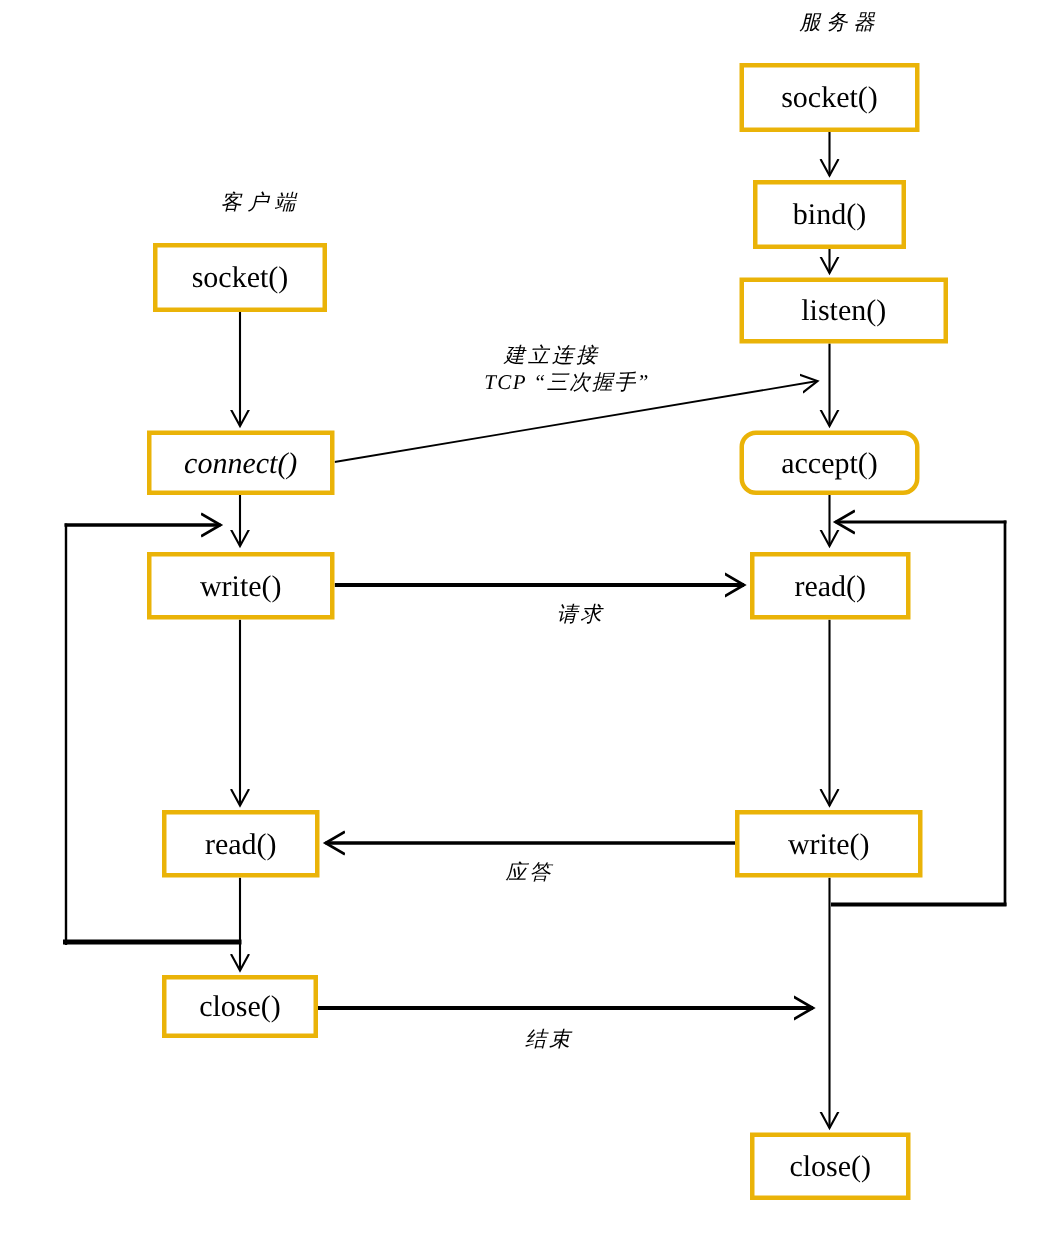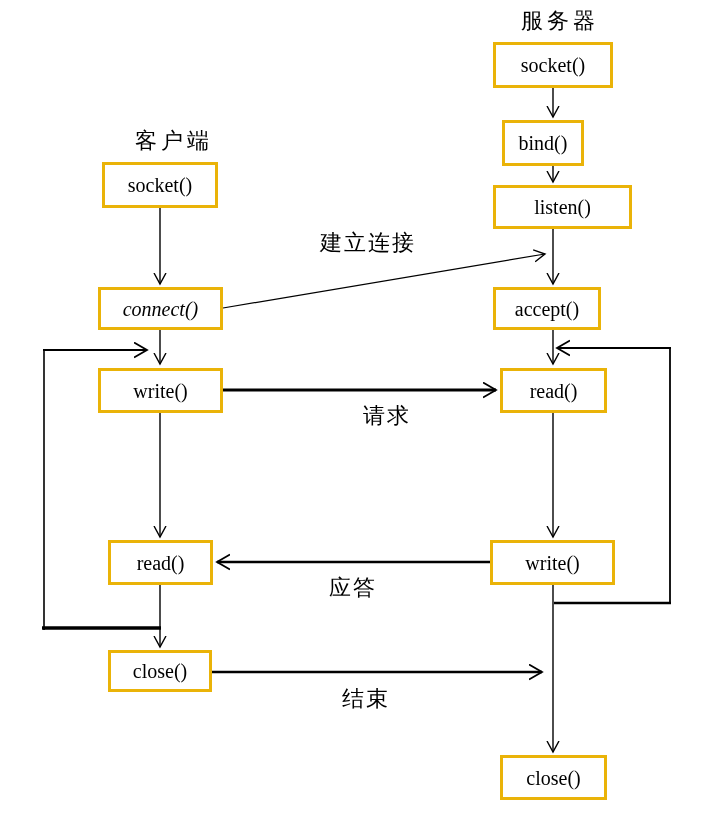--- a/index.html
+++ b/index.html
@@ -9,21 +9,21 @@
     overflow:hidden;
   }
   #connectors{position:absolute;left:0;top:0;width:704px;height:822px;}
   .box{
     position:absolute;box-sizing:border-box;background:#fff;border:3px solid #eab308;
     display:flex;align-items:center;justify-content:center;
     font-size:20px;line-height:1;white-space:nowrap;z-index:2;
   }
   .cjk{
     position:absolute;transform:translateX(-50%);white-space:nowrap;
-    font-size:22px;letter-spacing:2px;z-index:2;text-align:left;
+    font-size:14px;letter-spacing:2px;z-index:2;text-align:left;font-style:italic;
   }
   .cjk.title{letter-spacing:4px;}
 </style>
 </head>
 <body>
 
 <div id="stage">
 
   <svg id="connectors" viewBox="0 0 704 822" xmlns="http://www.w3.org/2000/svg">
     <defs>
@@ -67,25 +67,26 @@
   <div class="cjk title" style="left:174px;top:126px;">客户端</div>
   <div class="cjk title" style="left:560px;top:6px;">服务器</div>
 
   <div class="box" style="left:102px;top:162px;width:116px;height:46px;">socket()</div>
   <div class="box" style="left:98px;top:287px;width:125px;height:43px;font-style:italic;">connect()</div>
   <div class="box" style="left:98px;top:368px;width:125px;height:45px;">write()</div>
   <div class="box" style="left:108px;top:540px;width:105px;height:45px;">read()</div>
   <div class="box" style="left:108px;top:650px;width:104px;height:42px;">close()</div>
 
   <div class="box" style="left:493px;top:42px;width:120px;height:46px;">socket()</div>
-  <div class="box" style="left:502px;top:120px;width:82px;height:46px;">bind()</div>
+  <div class="box" style="left:502px;top:120px;width:102px;height:46px;">bind()</div>
   <div class="box" style="left:493px;top:185px;width:139px;height:44px;">listen()</div>
-  <div class="box" style="left:493px;top:287px;width:108px;height:43px;">accept()</div>
+  <div class="box" style="left:493px;top:287px;width:120px;height:43px;border-radius:11px;">accept()</div>
   <div class="box" style="left:500px;top:368px;width:107px;height:45px;">read()</div>
   <div class="box" style="left:490px;top:540px;width:125px;height:45px;">write()</div>
   <div class="box" style="left:500px;top:755px;width:107px;height:45px;">close()</div>
 
   <div class="cjk" style="left:368px;top:228px;">建立连接</div>
+  <div class="cjk" style="left:378px;top:246px;letter-spacing:1px;">TCP “三次握手”</div>
   <div class="cjk" style="left:387px;top:401px;">请求</div>
   <div class="cjk" style="left:353px;top:573px;">应答</div>
   <div class="cjk" style="left:366px;top:684px;">结束</div>
 
 </div>
 
 </body></html>

